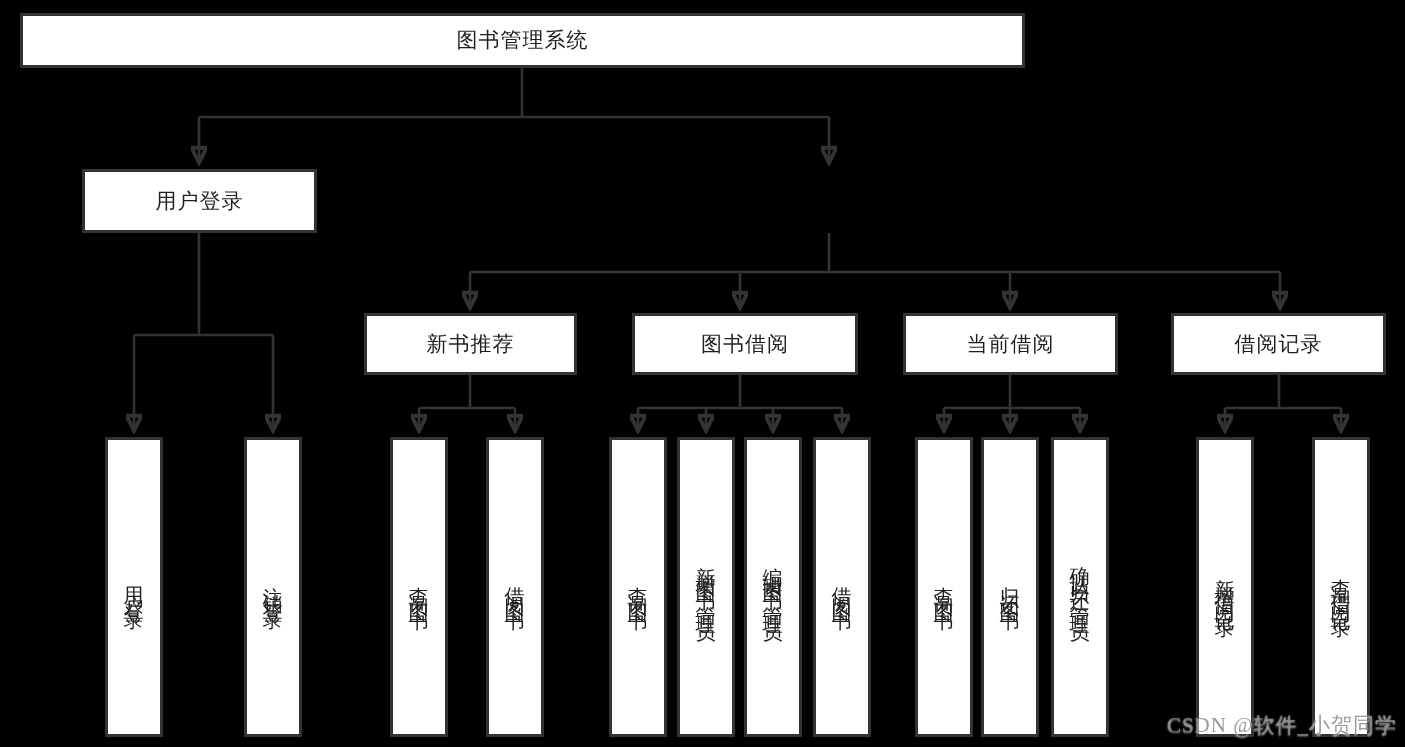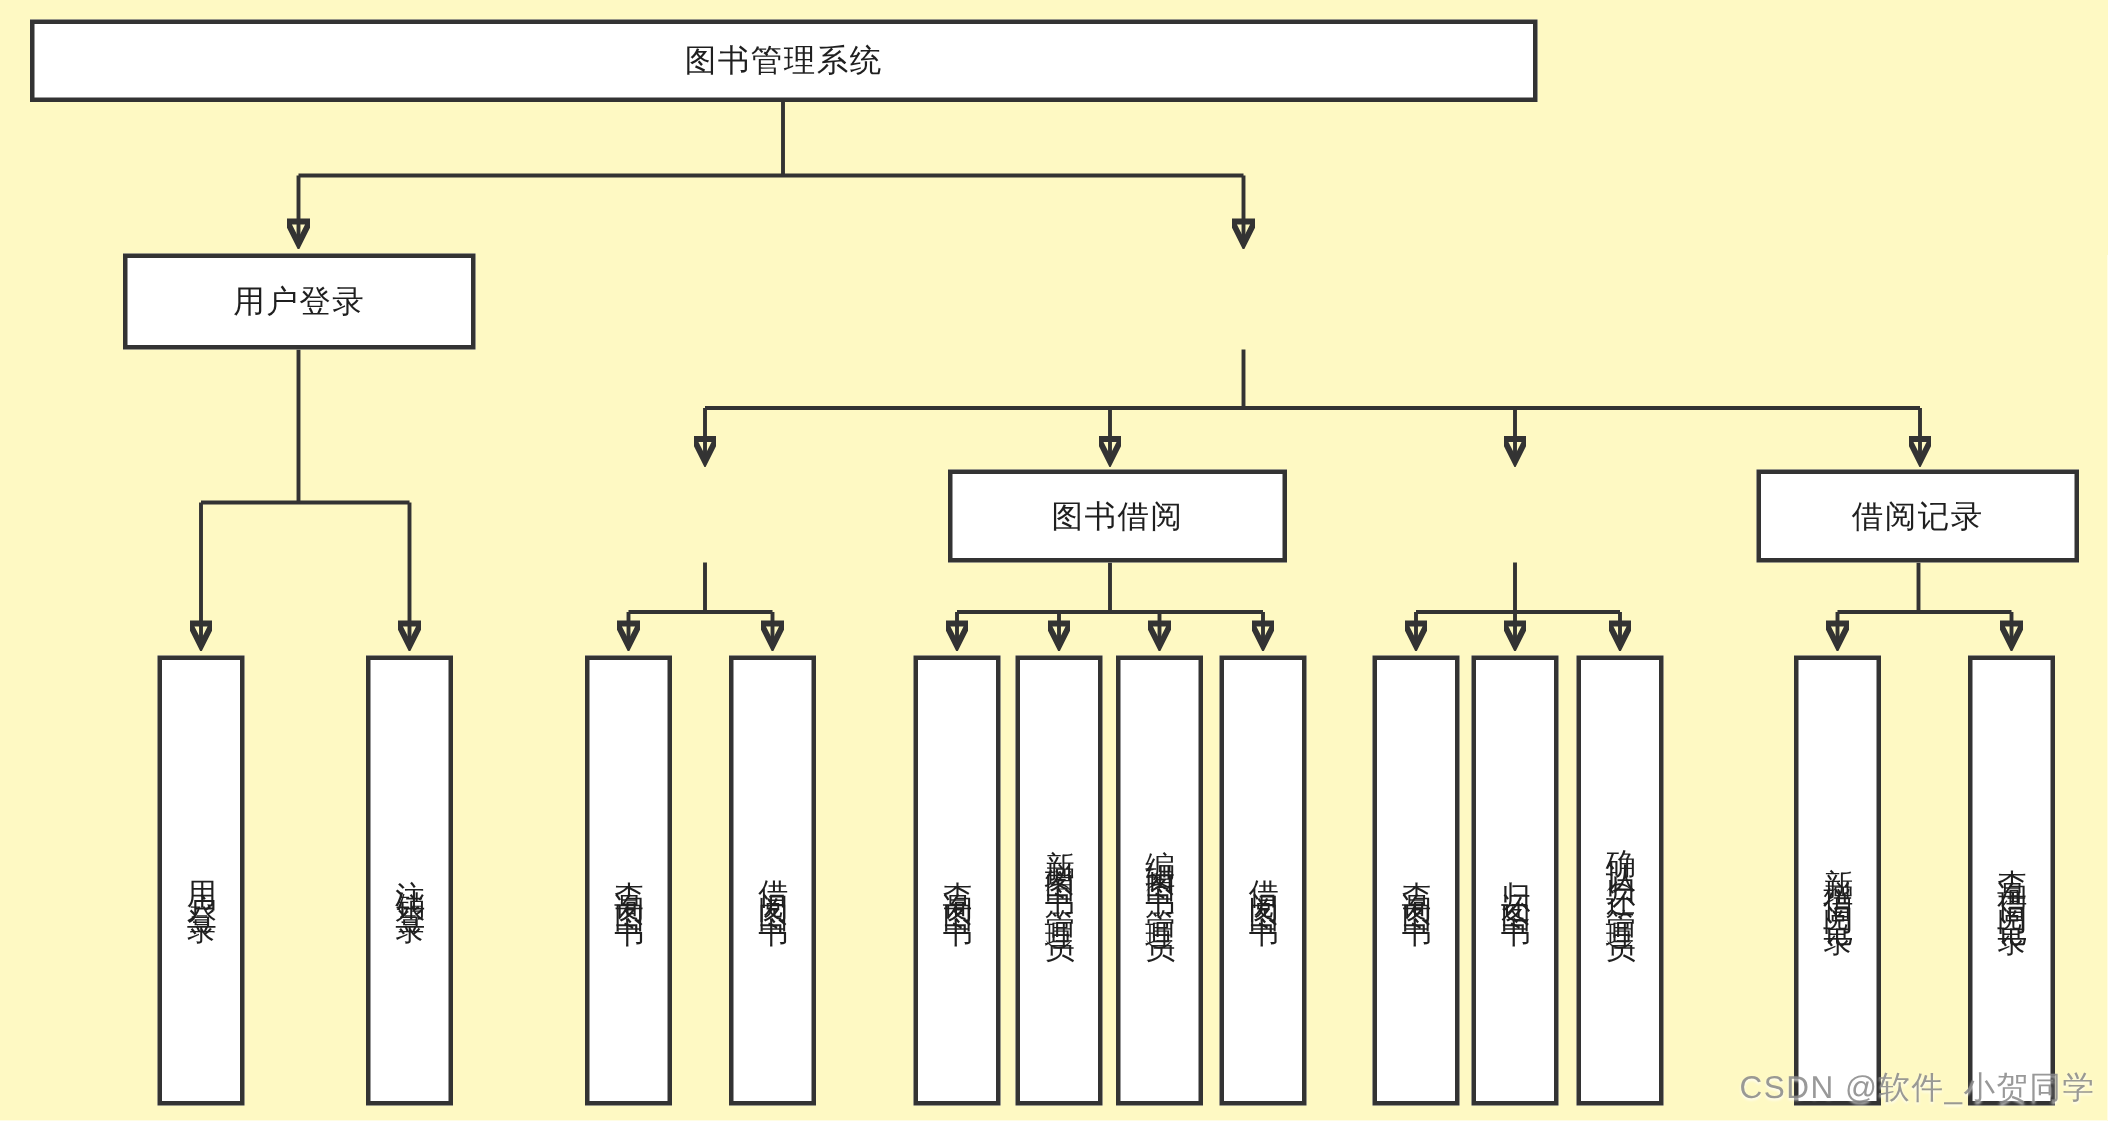--- a/index.html
+++ b/index.html
@@ -5,22 +5,23 @@
   html, body {
     margin: 0;
     padding: 0;
     background: #ffffff;
     font-family: "Liberation Sans", "DejaVu Sans", sans-serif;
   }
   #canvas {
     position: relative;
     width: 1405px;
     height: 747px;
-    background: #fef9c3;
+    background: #000000;
     overflow: hidden;
+    font-family: Liberation Serif, serif;
   }
   #connectors {
     position: absolute;
     left: 0;
     top: 0;
   }
   #connectors path {
     stroke: #333333;
     stroke-width: 2.6;
     fill: none;
@@ -119,22 +120,28 @@
   </svg>
 
   <div class="box" style="left:20px; top:13px; width:1005px; height:55px;">
     <span class="hlabel">图书管理系统</span>
   </div>
 
   <div class="box" style="left:82px; top:169px; width:235px; height:64px;">
     <span class="hlabel">用户登录</span>
   </div>
 
+  <div class="box" style="left:364px; top:313px; width:213px; height:62px;">
+    <span class="hlabel">新书推荐</span>
+  </div>
   <div class="box" style="left:632px; top:313px; width:226px; height:62px;">
     <span class="hlabel">图书借阅</span>
+  </div>
+  <div class="box" style="left:903px; top:313px; width:215px; height:62px;">
+    <span class="hlabel">当前借阅</span>
   </div>
   <div class="box" style="left:1171px; top:313px; width:215px; height:62px;">
     <span class="hlabel">借阅记录</span>
   </div>
 
   <div class="box leaf" style="left:105px;">
     <span class="vlabel">用户登录</span>
   </div>
   <div class="box leaf" style="left:244px;">
     <span class="vlabel">注销登录</span>

